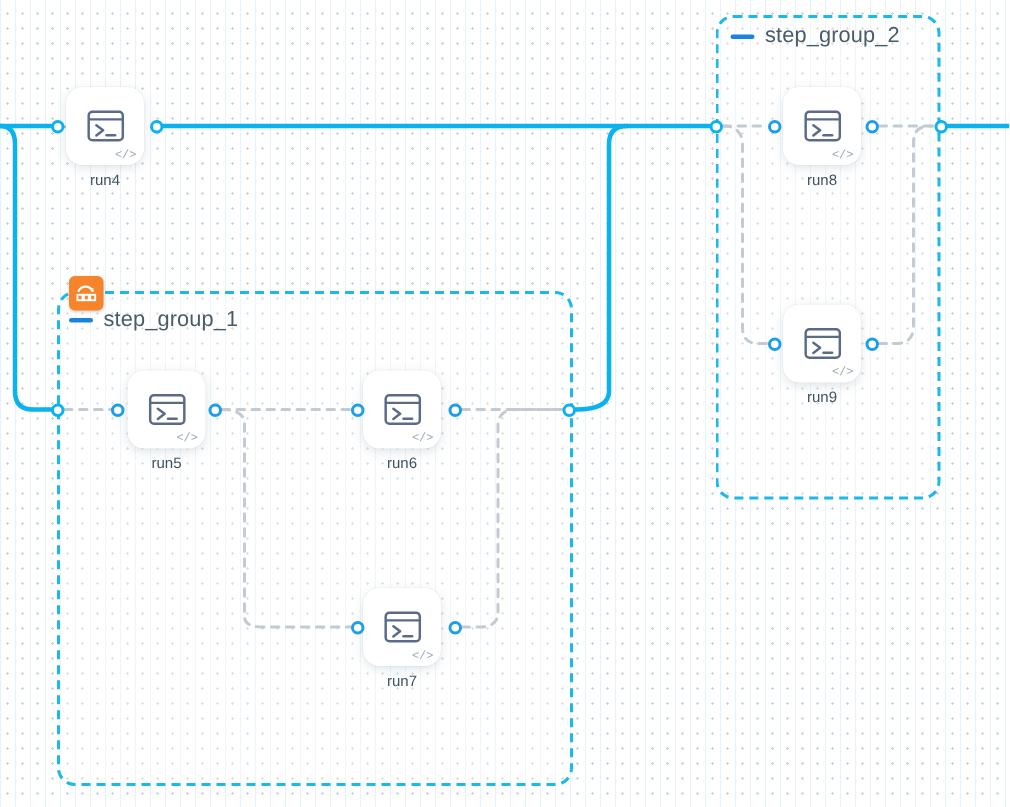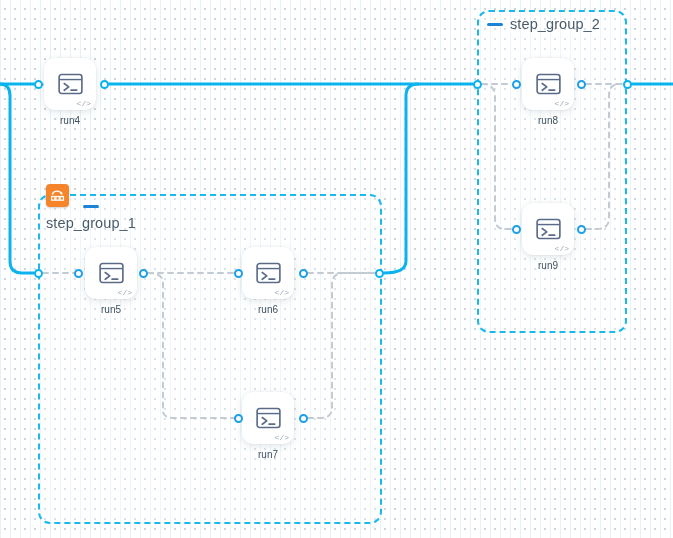--- a/index.html
+++ b/index.html
@@ -142,21 +142,21 @@
     <g fill="none" stroke="#0ab3ee" stroke-width="3" stroke-linecap="round">
       <path d="M 0 84 L 34 84"></path>
       <path d="M 109 84 L 473 84"></path>
       <path d="M 632 84 L 673 84"></path>
       <path d="M 0 84 Q 10 84 10 96 L 10 261 Q 10 273 22 273 L 34 273"></path>
       <path d="M 384 273 Q 406 273 406 261 L 406 96 Q 406 84 418 84"></path>
     </g>
   </svg>
 
   <div class="group-box" style="left:38px; top:194px; width:344px; height:330px;"></div>
-  <div class="group-header" style="left:46px; top:205px;flex-direction:column;">
+  <div class="group-header" style="left:46px; top:205px;">
     <span class="group-collapse"></span>
     <span class="group-title">step_group_1</span>
   </div>
   <div class="group-badge" style="left:46px; top:184px;">
     <svg width="17" height="17" viewBox="0 0 20 20">
       <path d="M4 8.2 A6.2 6.2 0 0 1 15 8.2" fill="none" stroke="#ffffff" stroke-width="1.7" stroke-linecap="round"></path>
       <path d="M15.4 5.6 L15.9 8.6 L13.0 8.3 Z" fill="#ffffff"></path>
       <rect x="3.1" y="11.2" width="3.9" height="4.3" fill="none" stroke="#ffffff" stroke-width="1.5"></rect>
       <rect x="8.1" y="11.2" width="3.9" height="4.3" fill="none" stroke="#ffffff" stroke-width="1.5"></rect>
       <rect x="13.1" y="11.2" width="3.9" height="4.3" fill="none" stroke="#ffffff" stroke-width="1.5"></rect>

